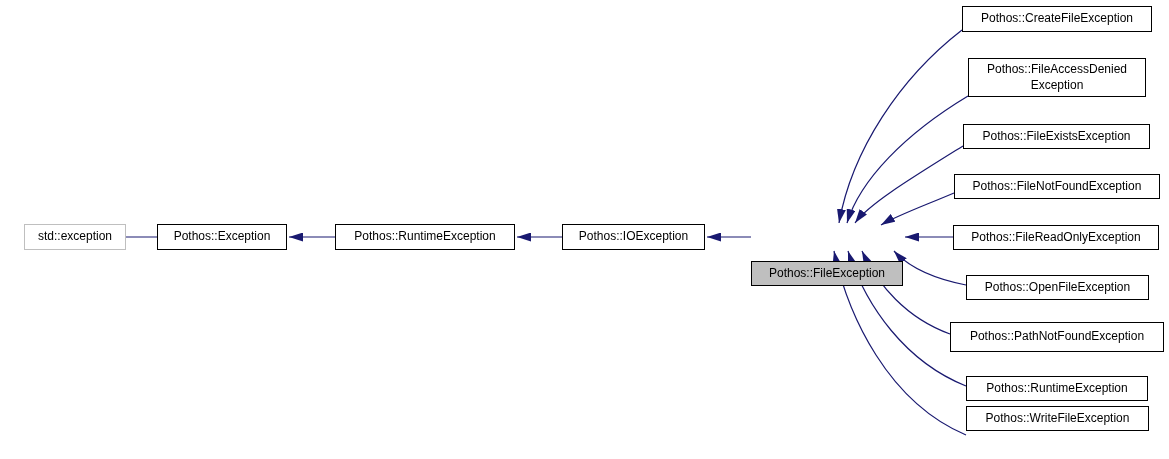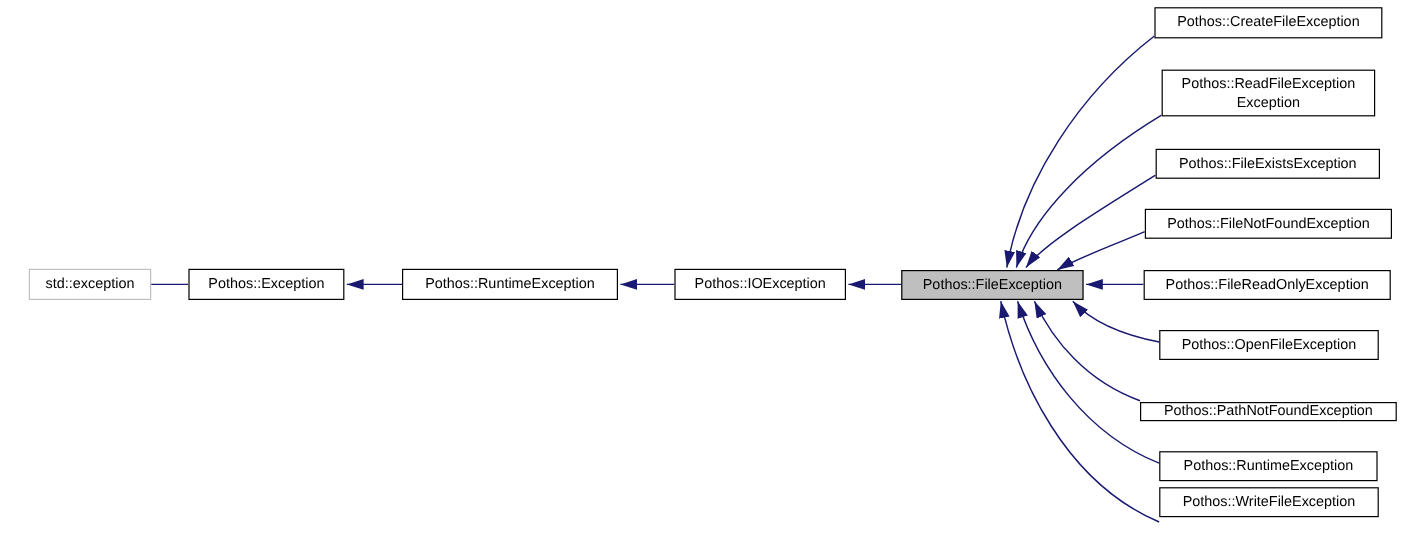--- a/index.html
+++ b/index.html
@@ -15,21 +15,21 @@
   .edge{fill:none;stroke:var(--edge);stroke-width:1.2;marker-end:url(#arrowhead);}
   .arrowhead{fill:var(--edge);}
   .node{
     position:absolute;box-sizing:border-box;
     display:flex;align-items:center;justify-content:center;
     background:var(--node-fill);border:1px solid var(--node-border);
     color:var(--text);font-size:12px;line-height:1.3;
     text-align:center;white-space:pre-line;
   }
   .node.external{border-color:var(--external-border);}
-  .node.highlight{background:var(--highlight-fill);}
+  .node.highlight{background:var(--highlight-fill);margin-top:36px;}
   .node.link{cursor:pointer;}
 </style>
 </head>
 <body>
 
 <div class="canvas">
 
   <svg class="edges" viewBox="0 0 1169 459" xmlns="http://www.w3.org/2000/svg">
     <defs>
       <marker id="arrowhead" markerUnits="userSpaceOnUse" markerWidth="15" markerHeight="9" refX="14" refY="4.5" orient="auto">
@@ -56,30 +56,30 @@
   <div class="node link" style="left:157px;top:224px;width:130px;height:26px">Pothos::Exception</div>
 
   <div class="node link" style="left:562px;top:224px;width:143px;height:26px">Pothos::IOException</div>
 
   <div class="node link" style="left:335px;top:224px;width:180px;height:26px">Pothos::RuntimeException</div>
 
   <div class="node highlight" style="left:751px;top:225px;width:152px;height:25px">Pothos::FileException</div>
 
   <div class="node link" style="left:962px;top:6px;width:190px;height:26px">Pothos::CreateFileException</div>
 
-  <div class="node link" style="left:968px;top:58px;width:178px;height:39px">Pothos::ReadFileException
+  <div class="node link" style="left:968px;top:58px;width:178px;height:39px">Pothos::FileAccessDenied
 Exception</div>
 
   <div class="node link" style="left:963px;top:124px;width:187px;height:25px">Pothos::FileExistsException</div>
 
   <div class="node link" style="left:953px;top:225px;width:206px;height:25px">Pothos::FileReadOnlyException</div>
 
   <div class="node link" style="left:954px;top:174px;width:206px;height:25px">Pothos::FileNotFoundException</div>
 
   <div class="node link" style="left:966px;top:275px;width:183px;height:25px">Pothos::OpenFileException</div>
 
-  <div class="node link" style="left:950px;top:335px;width:214px;height:16px">Pothos::PathNotFoundException</div>
+  <div class="node link" style="left:950px;top:322px;width:214px;height:30px">Pothos::PathNotFoundException</div>
 
   <div class="node link" style="left:966px;top:376px;width:182px;height:25px">Pothos::RuntimeException</div>
 
   <div class="node link" style="left:966px;top:406px;width:183px;height:25px">Pothos::WriteFileException</div>
 
 </div>
 
 </body></html>

